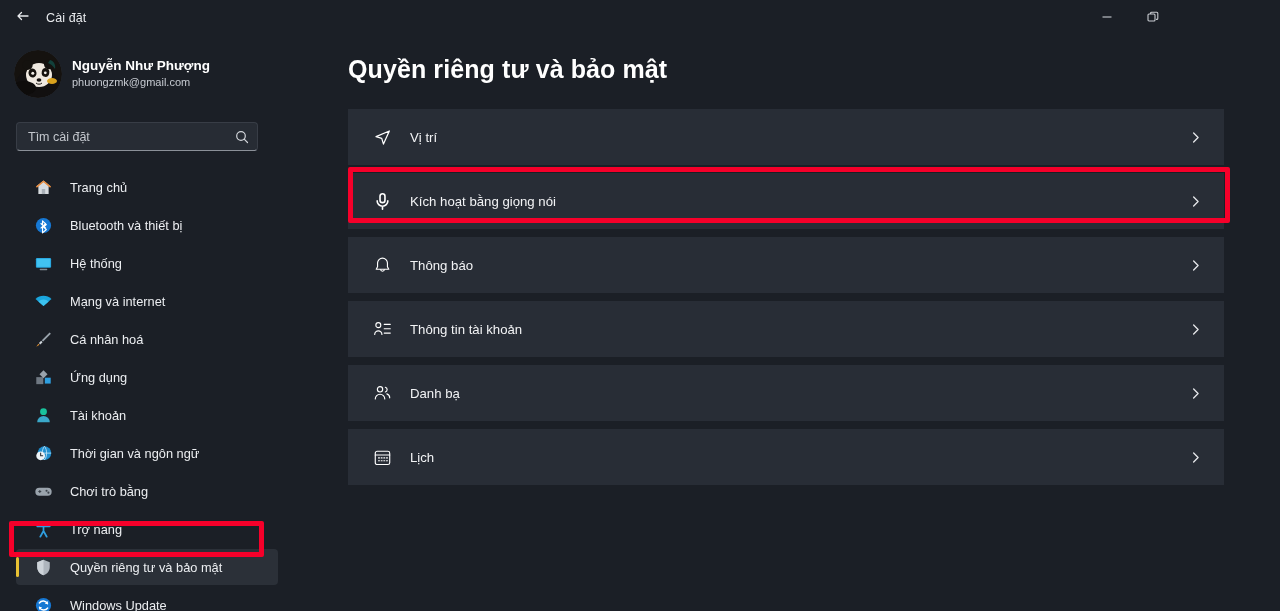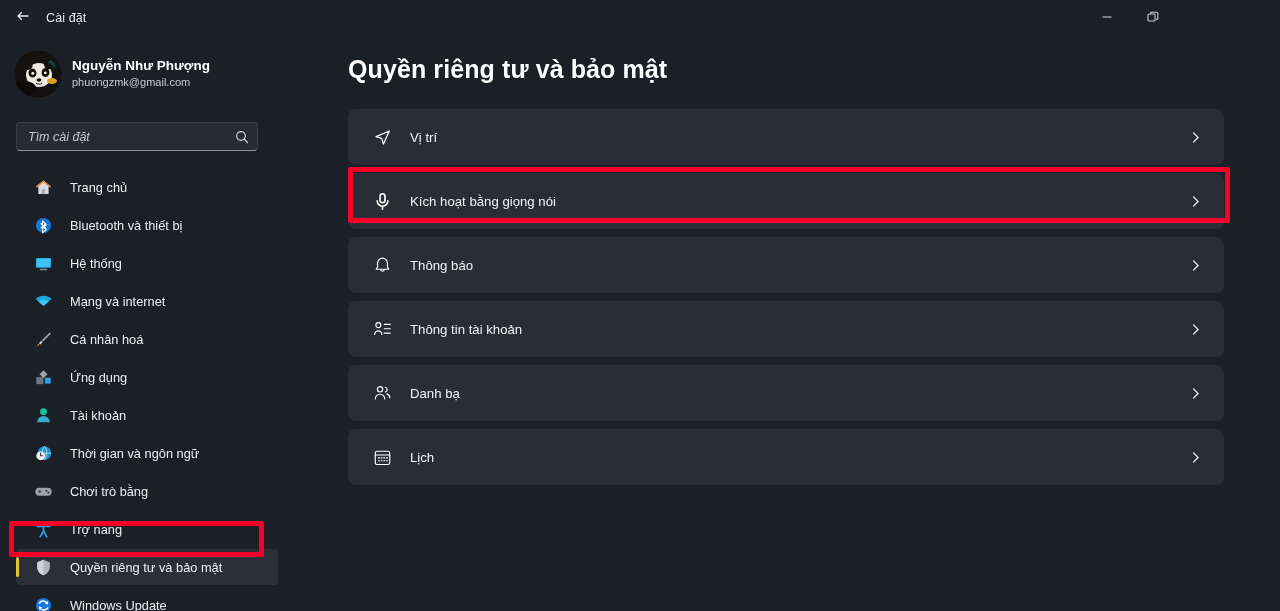--- a/index.html
+++ b/index.html
@@ -113,21 +113,20 @@
     padding: 0 8px 0 11px;
   }
   .search-input {
     flex: 1;
     background: transparent;
     border: none;
     outline: none;
     color: #d6d9de;
     font-size: 12.5px;
     font-family: inherit;
-    font-style: italic;
   }
   .search-input::placeholder { color: #c3c7cd; opacity: 1; }
   .search-ico svg { stroke: #d2d5da; display: block; }
 
   .nav { margin-top: 18px; }
   .nav-item {
     position: relative;
     display: flex;
     align-items: center;
     height: 36px;
@@ -172,21 +171,21 @@
     letter-spacing: .1px;
   }
   .card-list {
     margin: 25px 0 0 54px;
     width: 876px;
   }
   .card {
     position: relative;
     height: 56px;
     background: #282d36;
-    border-radius: 8px;
+    border-radius: 0;
     margin-bottom: 8px;
     display: flex;
     align-items: center;
     padding-left: 22px;
     cursor: pointer;
   }
   .card-ico {
     width: 24px; height: 24px;
     display: flex; align-items: center; justify-content: center;
     flex: 0 0 24px;

